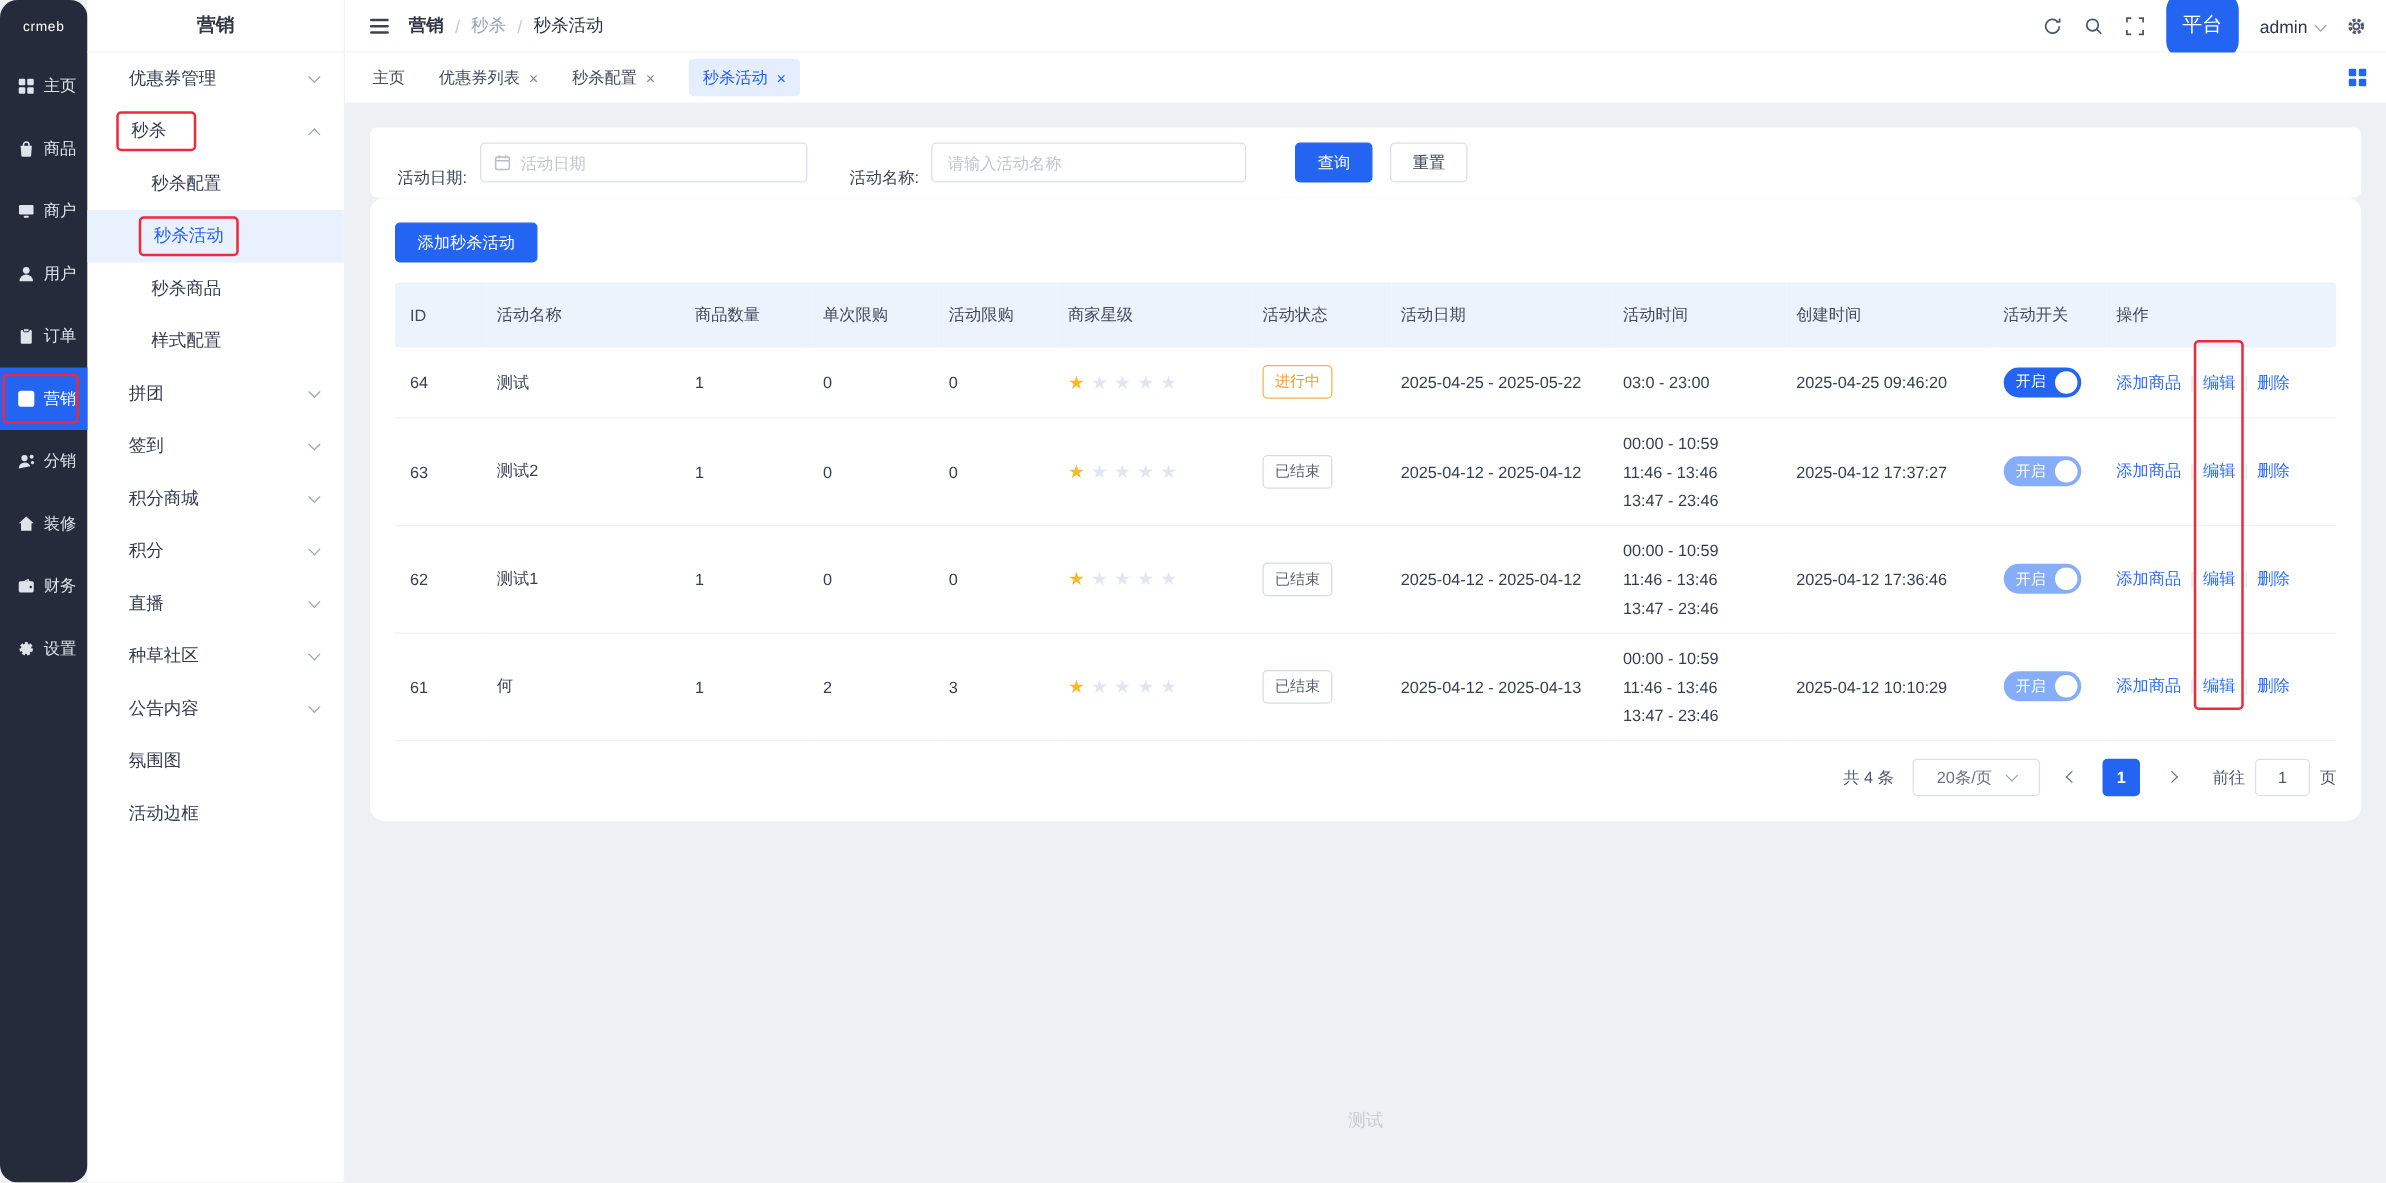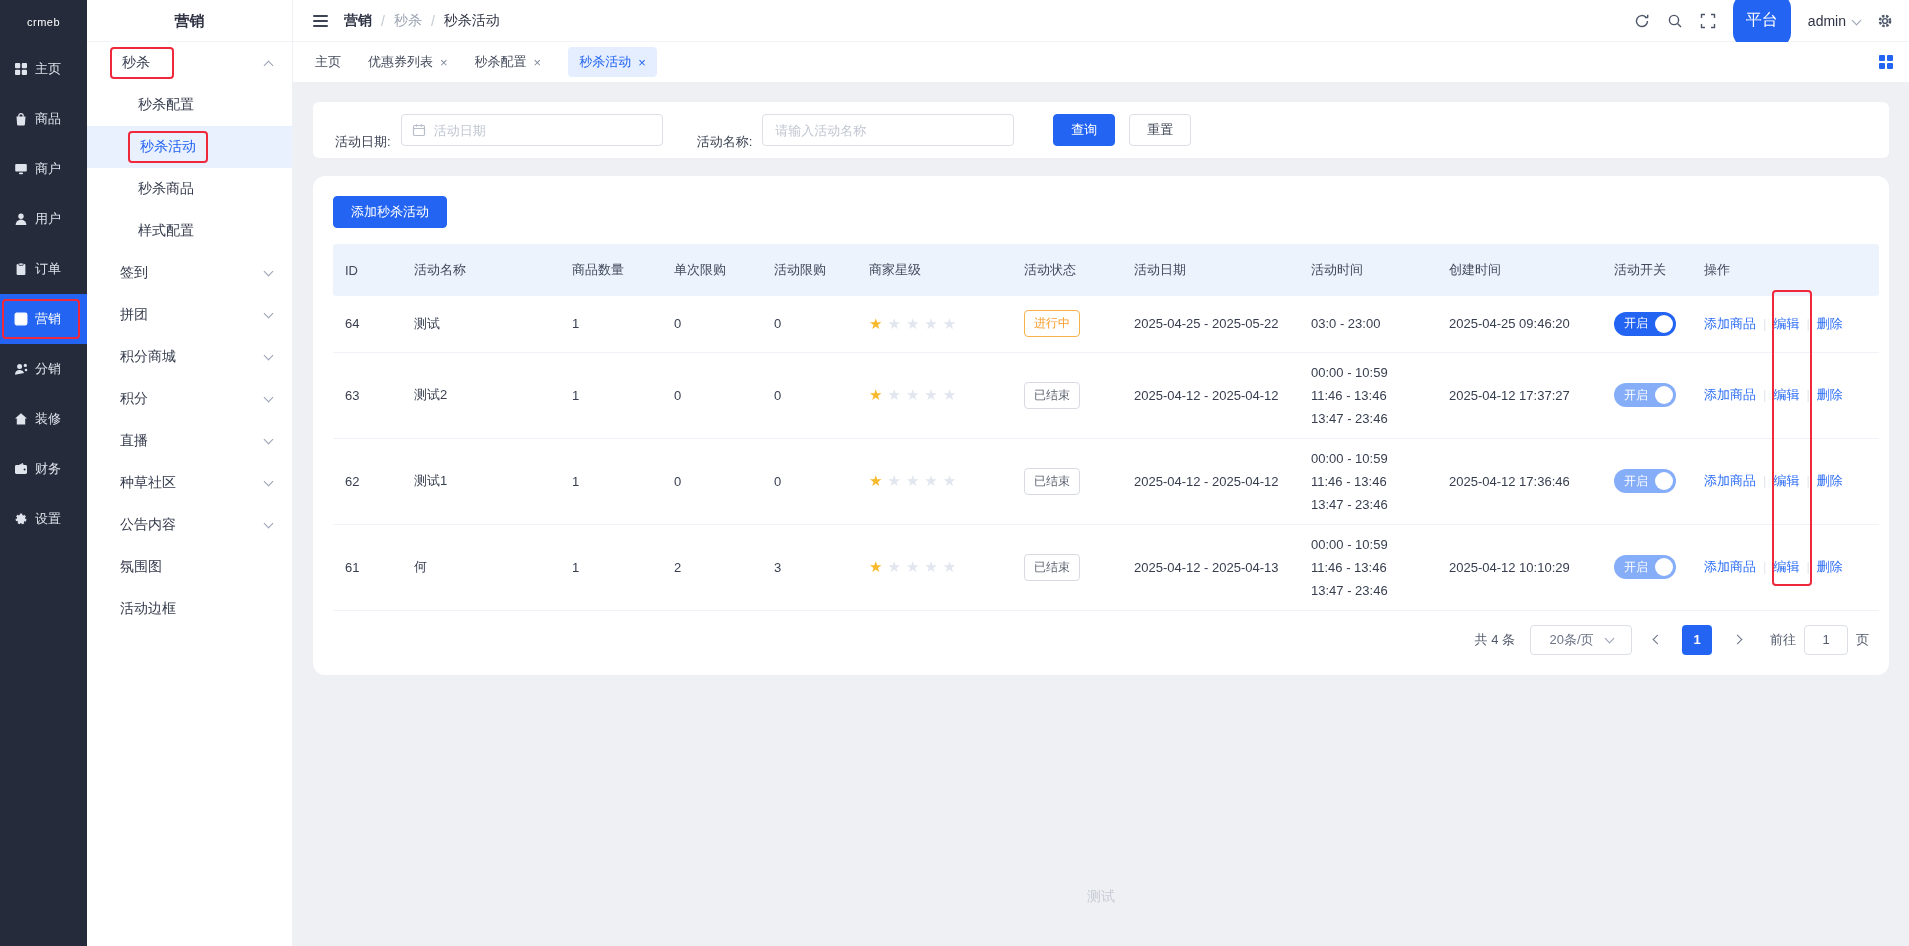--- a/index.html
+++ b/index.html
@@ -1,21 +1,21 @@
 <!DOCTYPE html>
 <html><head>
 <meta charset="utf-8">
 <style>
   * { margin:0; padding:0; box-sizing:border-box; }
   html,body { width:1909px; height:946px; overflow:hidden; }
   body { font-family:"Liberation Sans","DejaVu Sans",sans-serif; color:#3c4353; background:#eef0f4; }
   .app { display:flex; width:1909px; height:946px; }
 
   
-  .rail { width:87px; background:#262b3b; color:#dfe3ec; flex-shrink:0; display:flex; flex-direction:column; }
+  .rail { width:70px; background:#262b3b; color:#dfe3ec; flex-shrink:0; display:flex; flex-direction:column;border-radius:14px; }
   .logo { height:44px; display:flex; align-items:center; justify-content:center; font-size:11px; color:#fff; letter-spacing:.5px; }
   .rail-item { position:relative; height:50px; display:flex; align-items:center; padding-left:14px; gap:7px; font-size:13px; cursor:pointer; }
   .rail-item .rail-ic { width:14px; height:14px; display:inline-flex; }
   .rail-item svg { width:14px; height:14px; fill:currentColor; }
   .rail-item.active { background:#2364f2; color:#fff; }
   .rail-item.annotated::after { content:""; position:absolute; left:2px; right:7px; top:5px; bottom:5px; border:2px solid #f0283c; border-radius:4px; }
 
   
   .submenu { width:206px; background:#fff; flex-shrink:0; border-right:1px solid #f0f1f5; }
   .submenu-title { height:42px; line-height:42px; text-align:center; font-weight:bold; font-size:15px; color:#303443; border-bottom:1px solid #f2f3f7; }
@@ -64,21 +64,21 @@
   .input-wrap .cal { display:inline-flex; margin-left:10px; }
   .input-wrap input { border:0; outline:0; font-size:13px; color:#333a49; flex:1; padding:0 10px 0 8px; background:transparent; min-width:0; }
   .input-wrap.name input { padding-left:12px; }
   input::placeholder { color:#c0c6d1; }
   .gap-group { margin-left:34px; }
   .btn { height:32px; padding:0 17px; font-size:13px; border-radius:4px; border:1px solid #dcdfe6; background:#fff; color:#3c4353; cursor:pointer; font-family:inherit; }
   .btn.primary { background:#2364f2; border-color:#2364f2; color:#fff; }
   .btn.search { margin-left:39px; }
   .btn.reset { margin-left:14px; }
 
-  .table-card { background:#fff; border-radius:12px; margin-top:18px; padding:20px; position:relative; }
+  .table-card { background:#fff; border-radius:12px; padding:20px; position:relative; }
   .add-btn { margin-bottom:16px; }
   table { width:100%; border-collapse:collapse; table-layout:fixed; font-size:13px; }
   thead th { background:#ecf3fd; height:52px; font-weight:500; color:#414a5c; text-align:left; padding:0 8px; }
   thead th:first-child { padding-left:12px; border-radius:3px 0 0 3px; }
   thead th:last-child { border-radius:0 3px 3px 0; }
   tbody td { border-bottom:1px solid #f0f2f7; padding:8px; color:#363e4f; vertical-align:middle; }
   tbody td:first-child { padding-left:12px; }
   tr.short td { height:56px; }
   tr.tall td { height:86px; }
   .time-line { line-height:23px; }
@@ -210,41 +210,45 @@
           </span>
           <span class="rail-label">设置</span>
         </div>
       </nav>
   </aside>
 
   <aside class="submenu">
     <div class="submenu-title">营销</div>
     <nav id="submenu-items">
         <div class="sm-item">
+          <span class="sm-label">优惠券管理</span>
+          <span class="chev down"></span>
+        </div>
+        <div class="sm-item">
           <span class="sm-label red-frame wide">秒杀</span>
           <span class="chev up"></span>
         </div>
         <div class="sm-item level2">
           <span class="sm-label">秒杀配置</span>
         </div>
         <div class="sm-item level2 active">
           <span class="sm-label red-frame">秒杀活动</span>
         </div>
         <div class="sm-item level2">
           <span class="sm-label">秒杀商品</span>
         </div>
         <div class="sm-item level2">
           <span class="sm-label">样式配置</span>
         </div>
         <div class="sm-item">
+          <span class="sm-label">拼团</span>
+          <span class="chev down"></span>
+        </div>
+        <div class="sm-item">
           <span class="sm-label">签到</span>
-          <span class="chev down"></span>
-        </div>
-        <div class="sm-item">
-          <span class="sm-label">拼团</span>
           <span class="chev down"></span>
         </div>
         <div class="sm-item">
           <span class="sm-label">积分商城</span>
           <span class="chev down"></span>
         </div>
         <div class="sm-item">
           <span class="sm-label">积分</span>
           <span class="chev down"></span>
         </div>

